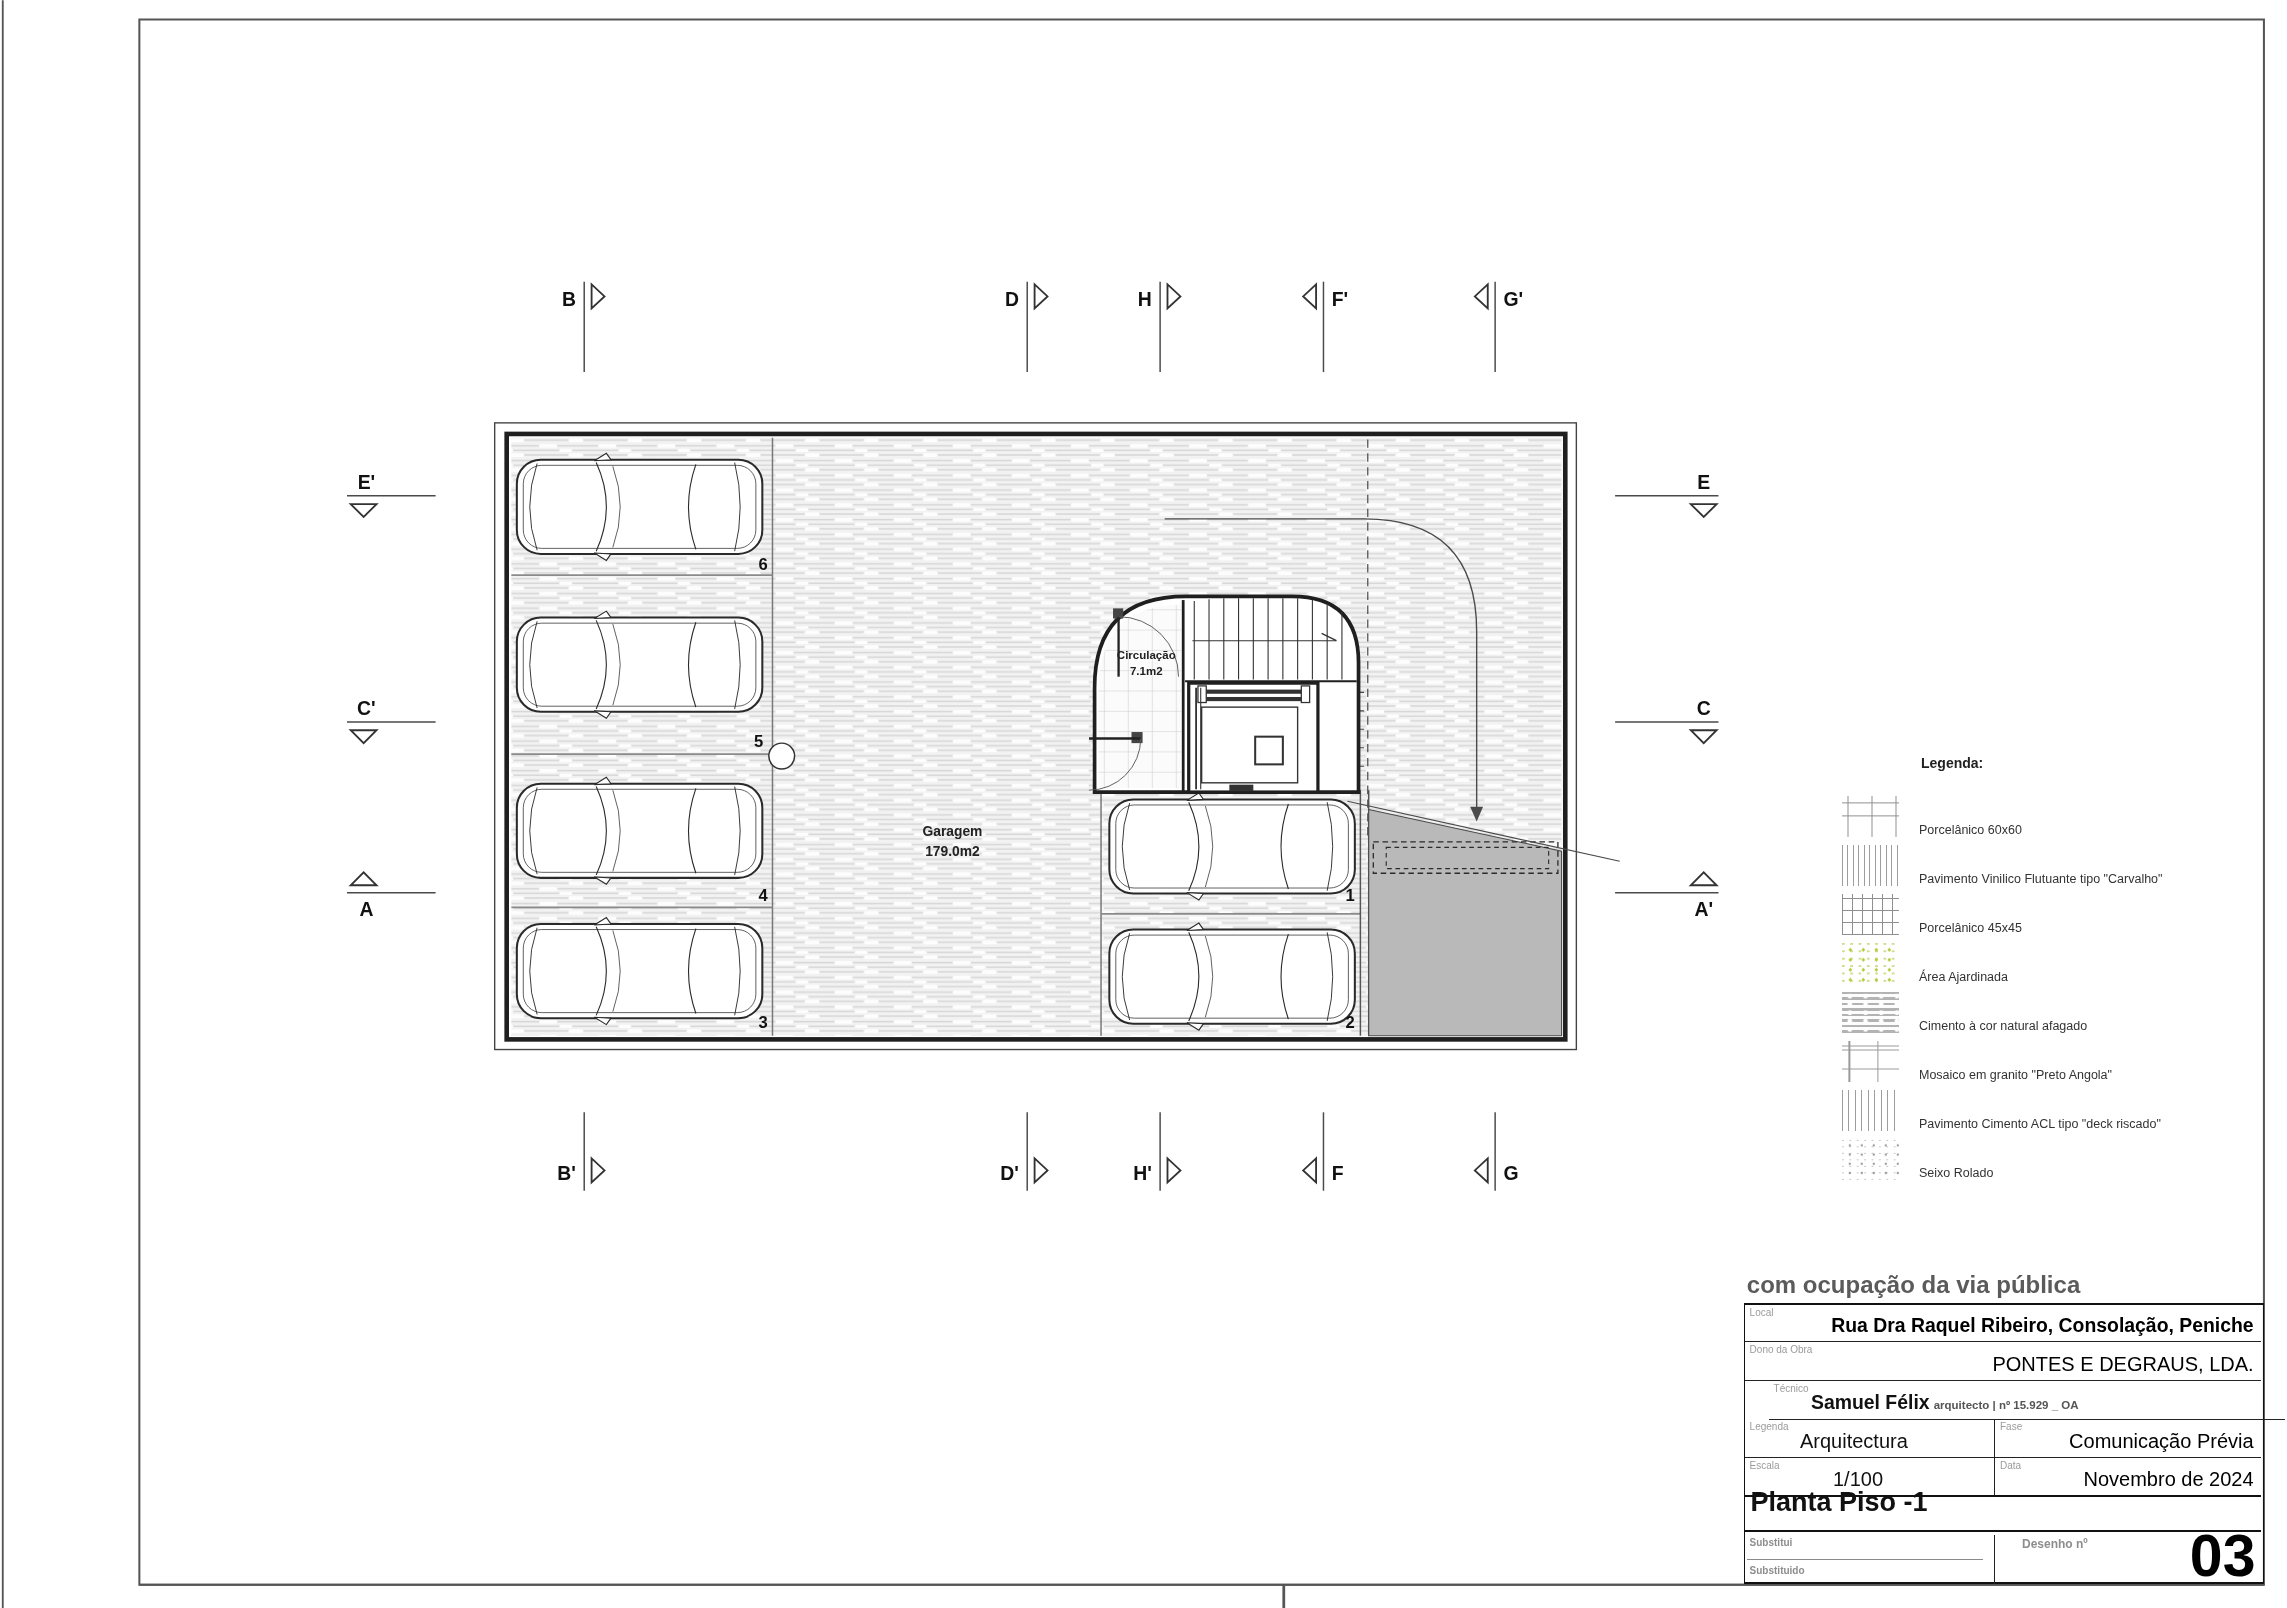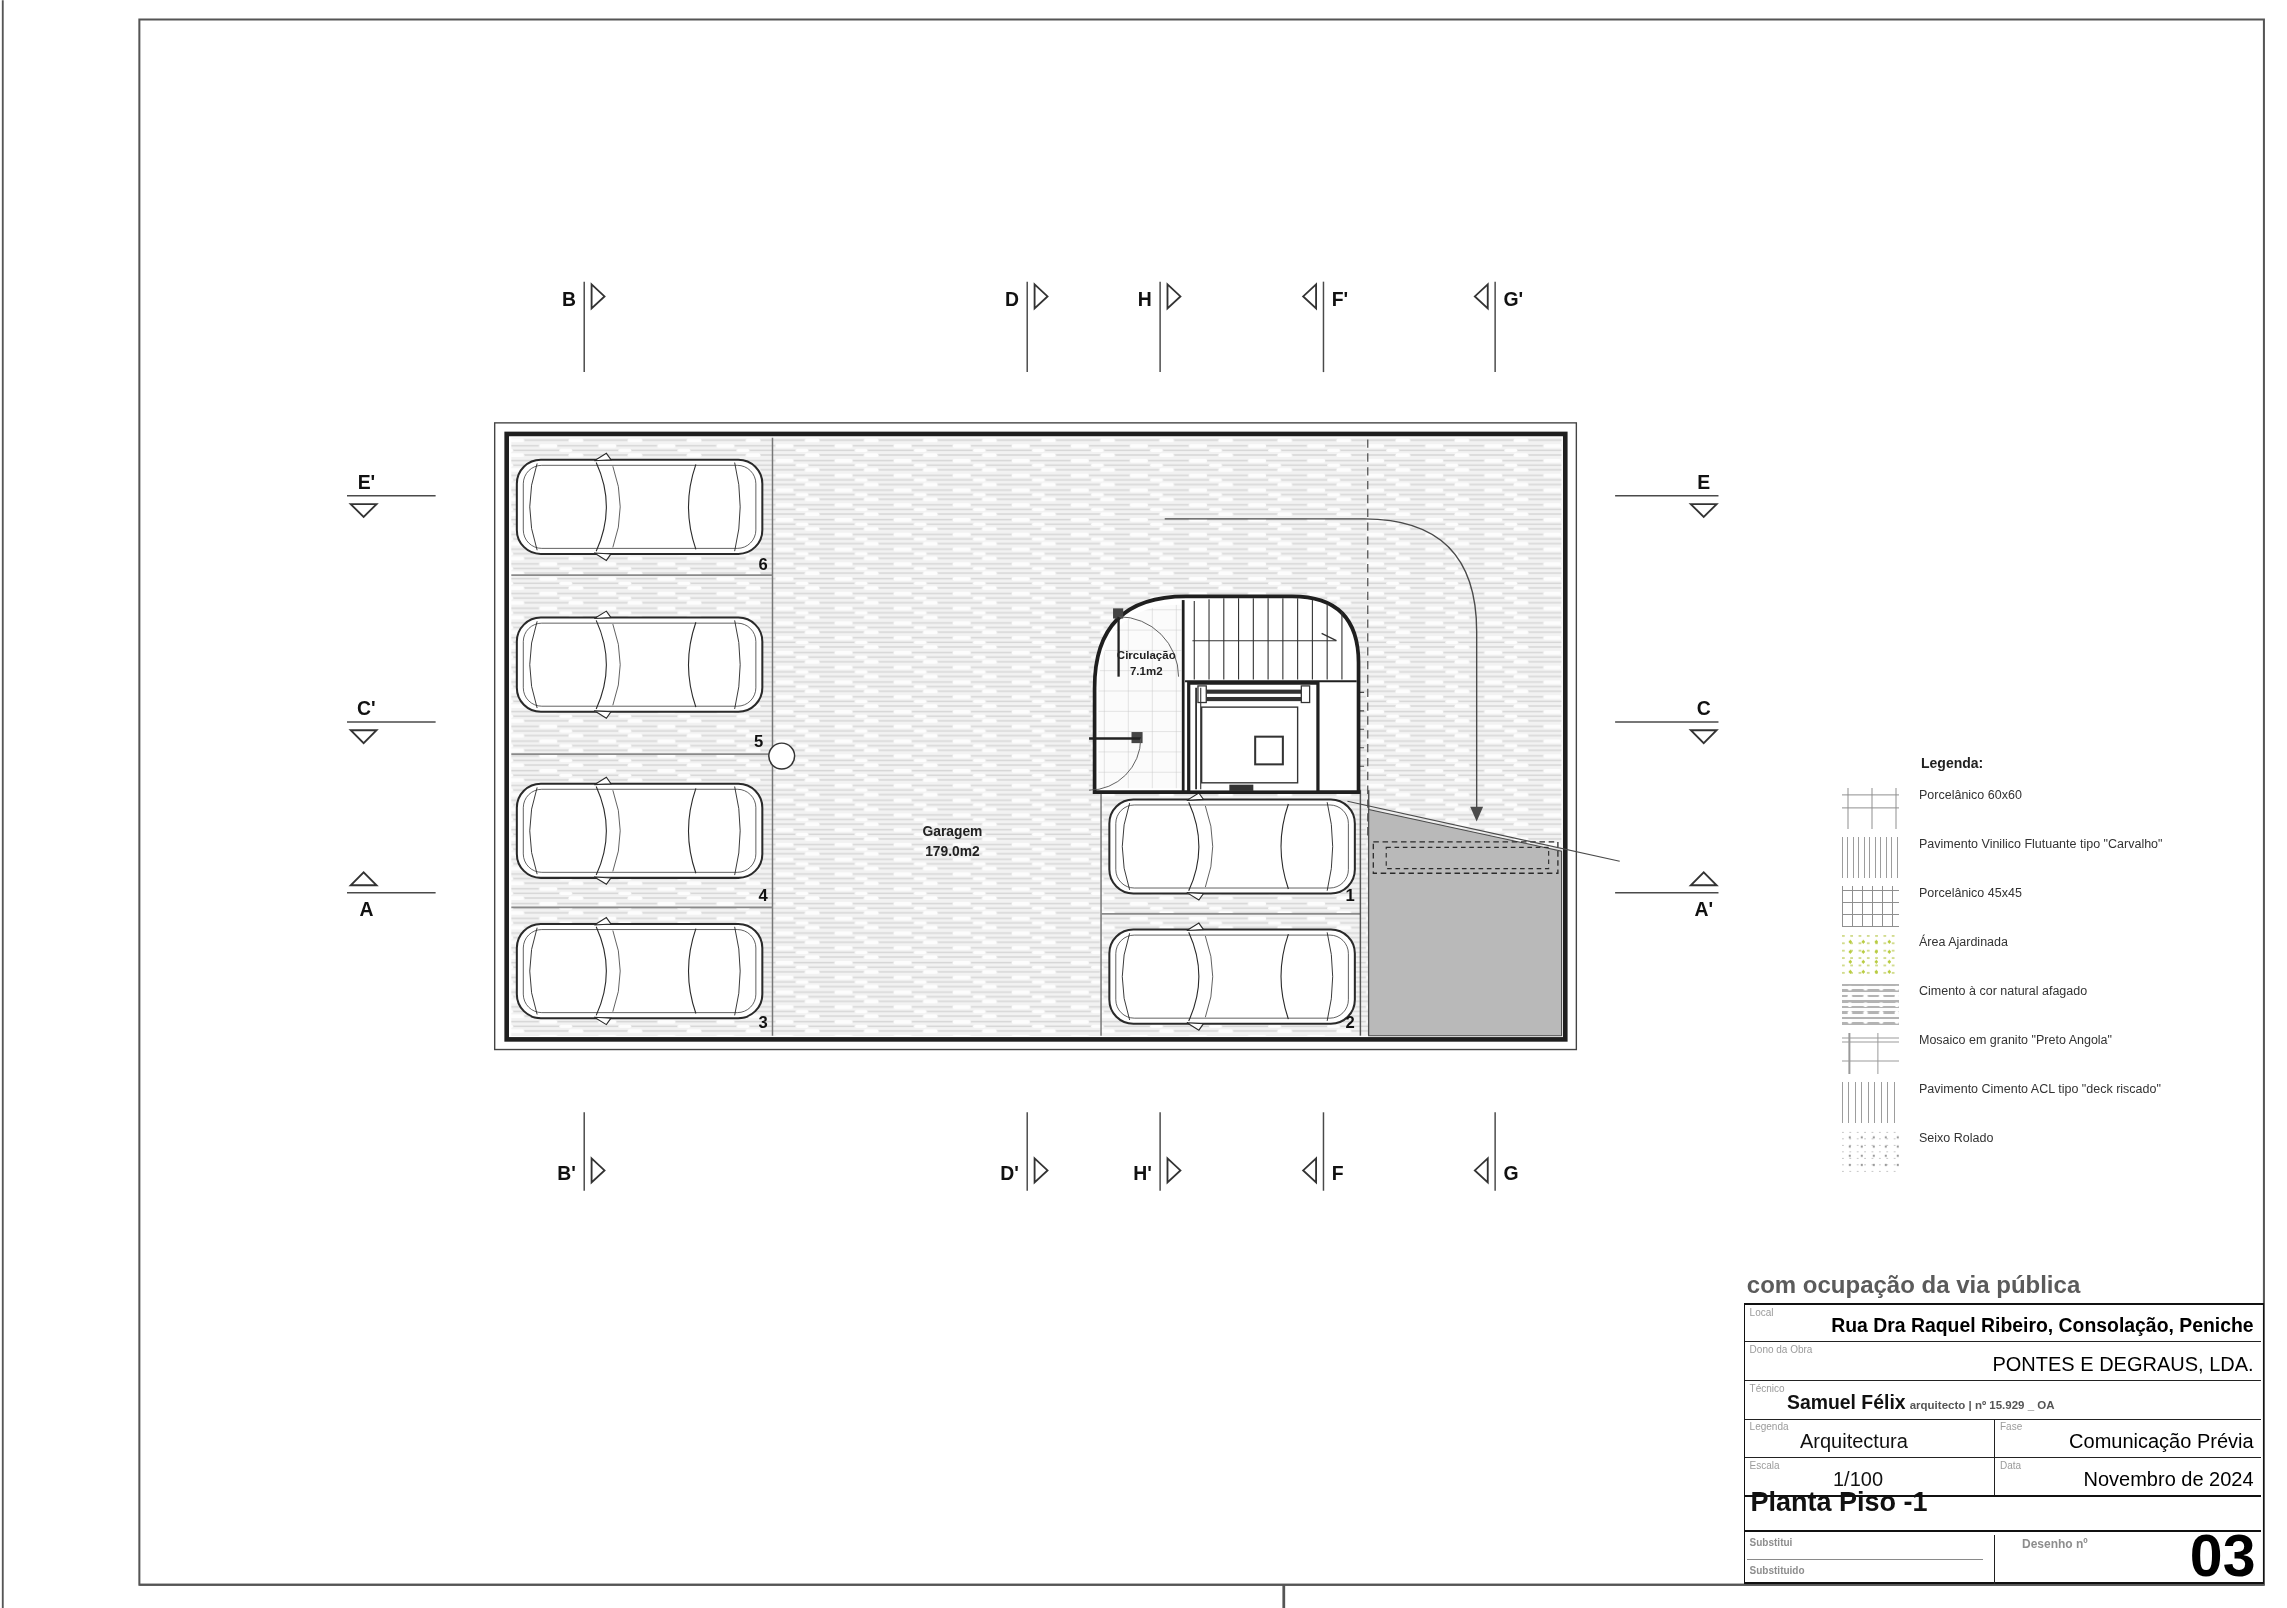--- a/index.html
+++ b/index.html
@@ -3,21 +3,21 @@
 <meta charset="utf-8">
 <style>
   html,body{margin:0;padding:0;background:#fff;}
   .sheet{position:relative;width:2287px;height:1609px;background:#fff;overflow:hidden;
          font-family:"Liberation Sans",sans-serif;color:#111;}
   .plan-svg{position:absolute;left:0;top:0;}
 
   
   .legend{position:absolute;left:1842px;top:755px;width:388px;}
   .legend-title{font-size:14px;font-weight:bold;color:#222;margin:0 0 16.6px 79px;}
-  .lg-row{display:flex;align-items:flex-start;height:49px;}
+  .lg-row{display:flex;align-items:flex-end;height:49px;}
   .lg-swatch{width:57px;height:41px;flex:0 0 57px;background-color:#fff;}
   .lg-label{font-size:12.5px;color:#333;margin-left:20px;white-space:nowrap;}
   .p-grid-large{background-image:
      repeating-linear-gradient(90deg,#8f8f8f 0 0.9px,transparent 0.9px 24px),
      repeating-linear-gradient(0deg,#8f8f8f 0 0.9px,transparent 0.9px 28px);
      background-position:5.5px 7.4px,5.5px 7.4px;}
   .p-vlines{background-image:repeating-linear-gradient(90deg,#9d9d9d 0 0.9px,transparent 0.9px 5.5px);}
   .p-grid-small{background-image:
      repeating-linear-gradient(90deg,#8f8f8f 0 0.9px,transparent 0.9px 10px),
      repeating-linear-gradient(0deg,#8f8f8f 0 0.9px,transparent 0.9px 12px);}
@@ -329,21 +329,21 @@
     <div class="tb-row" style="top:0;height:37px;">
       <div class="tb-lbl">Local</div>
       <div class="tb-val-r tb-val-b" style="font-size:19.4px;">Rua Dra Raquel Ribeiro, Consolação, Peniche</div>
     </div>
 
     <div class="tb-row" style="top:37px;height:39px;">
       <div class="tb-lbl">Dono da Obra</div>
       <div class="tb-val-r">PONTES E DEGRAUS, LDA.</div>
     </div>
 
-    <div class="tb-row" style="top:76px;height:39px;">
+    <div class="tb-row" style="top:76px;height:39px;margin-left:24px;">
       <div class="tb-lbl">Técnico</div>
       <div style="position:absolute;left:42px;bottom:4.6px;white-space:nowrap;">
         <span style="font-weight:bold;font-size:19.4px;">Samuel Félix</span>
         <span style="font-weight:bold;font-size:11.5px;color:#555;">arquitecto | nº 15.929 _ OA</span>
       </div>
     </div>
 
     <div class="tb-row" style="top:114px;height:39px;">
       <div class="half-div"></div>
       <div class="tb-lbl">Legenda</div>

